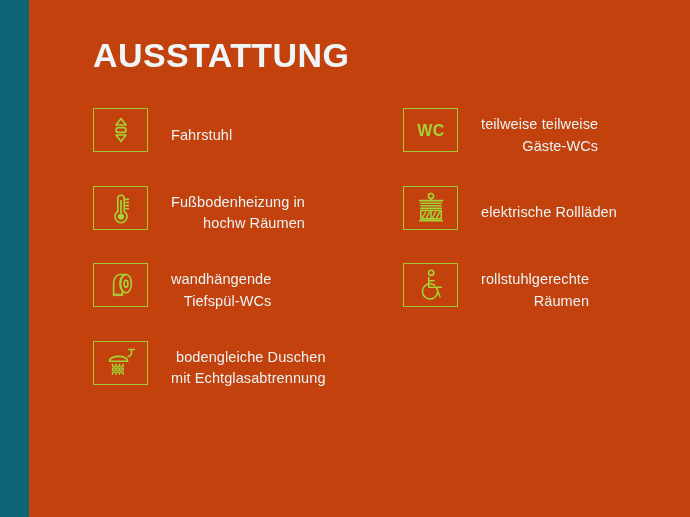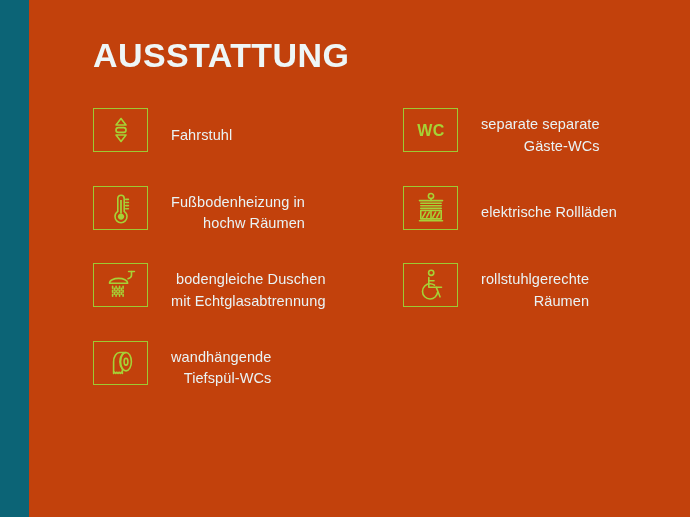--- a/index.html
+++ b/index.html
@@ -143,57 +143,57 @@
             <path class="st" d="M21.8 8.4 h2.6 M21.8 11.5 h2.6 M21.8 14.6 h2.6 M21.8 17.7 h2.6"></path>
           </svg>
         </div>
         <div class="feature-label">Fußbodenheizung in
 hochw Räumen</div>
       </div>
 
       <div class="feature">
         <div class="icon-box">
           <svg viewBox="0 0 34 34">
+            <path class="st" d="M22 6.5 C18.6 6.5 15.9 10.6 15.9 15.7 C15.9 18.8 16.9 21.5 18.4 23.2 L18.4 27.5 L17.3 26.2 L16.2 27.5 L15.1 26.2 L14 27.5 L12.9 26.2 L11.8 27.5 L10.7 26.2 L9.6 27.5 L9.6 15.7 C9.6 10.6 12.3 6.5 15.7 6.5 Z"></path>
+            <ellipse class="st" cx="22" cy="15.7" rx="5.4" ry="9.2"></ellipse>
+            <ellipse class="st" cx="22" cy="15.7" rx="1.9" ry="3.4"></ellipse>
+          </svg>
+        </div>
+        <div class="feature-label">wandhängende
+Tiefspül-WCs</div>
+      </div>
+
+      <div class="feature">
+        <div class="icon-box">
+          <svg viewBox="0 0 34 34">
             <path class="st" d="M27.5 3.5 L27.5 7.2 C27.5 9.4 25.8 10.2 24 10.8"></path>
             <path class="st" d="M24.6 3.5 h5.8"></path>
             <path class="st" d="M5.5 15.2 C5.5 12.2 9.8 10.4 14.6 10.4 C19.4 10.4 23.7 12.2 23.7 15.2 Z"></path>
             <path class="st" d="M8.6 18.3 v1.9 M12.1 18.3 v1.9 M15.6 18.3 v1.9 M19.1 18.3 v1.9
                                    M8.6 22.3 v1.9 M12.1 22.3 v1.9 M15.6 22.3 v1.9 M19.1 22.3 v1.9
                                    M8.6 26.3 v1.9 M12.1 26.3 v1.9 M15.6 26.3 v1.9 M19.1 26.3 v1.9
                                    M10.4 20.3 v1.9 M13.9 20.3 v1.9 M17.4 20.3 v1.9
                                    M10.4 24.3 v1.9 M13.9 24.3 v1.9 M17.4 24.3 v1.9"></path>
           </svg>
         </div>
         <div class="feature-label">bodengleiche Duschen
 mit Echtglasabtrennung</div>
       </div>
 
-      <div class="feature">
-        <div class="icon-box">
-          <svg viewBox="0 0 34 34">
-            <path class="st" d="M22 6.5 C18.6 6.5 15.9 10.6 15.9 15.7 C15.9 18.8 16.9 21.5 18.4 23.2 L18.4 27.5 L17.3 26.2 L16.2 27.5 L15.1 26.2 L14 27.5 L12.9 26.2 L11.8 27.5 L10.7 26.2 L9.6 27.5 L9.6 15.7 C9.6 10.6 12.3 6.5 15.7 6.5 Z"></path>
-            <ellipse class="st" cx="22" cy="15.7" rx="5.4" ry="9.2"></ellipse>
-            <ellipse class="st" cx="22" cy="15.7" rx="1.9" ry="3.4"></ellipse>
-          </svg>
-        </div>
-        <div class="feature-label">wandhängende
-Tiefspül-WCs</div>
-      </div>
-
     </div>
 
     <div class="column right">
 
       <div class="feature">
         <div class="icon-box">
           <svg viewBox="0 0 34 34">
             <text class="wc-text" x="17" y="22.5" text-anchor="middle">WC</text>
           </svg>
         </div>
-        <div class="feature-label">separate separate
+        <div class="feature-label">teilweise teilweise
 Gäste-WCs</div>
       </div>
 
 
       <div class="feature">
         <div class="icon-box">
           <svg viewBox="0 0 34 34">
             <path class="st" d="M17 2.5 C15.6 2.5 14.4 3.7 14.4 5.1 C14.4 6.5 15.6 7.6 17 7.6 C18.4 7.6 19.6 6.5 19.6 5.1 C19.6 3.7 18.4 2.5 17 2.5 Z"></path>
             <path class="st" d="M17 7.6 V9.6"></path>
             <path class="st" d="M5.5 9.6 H28.5"></path>

